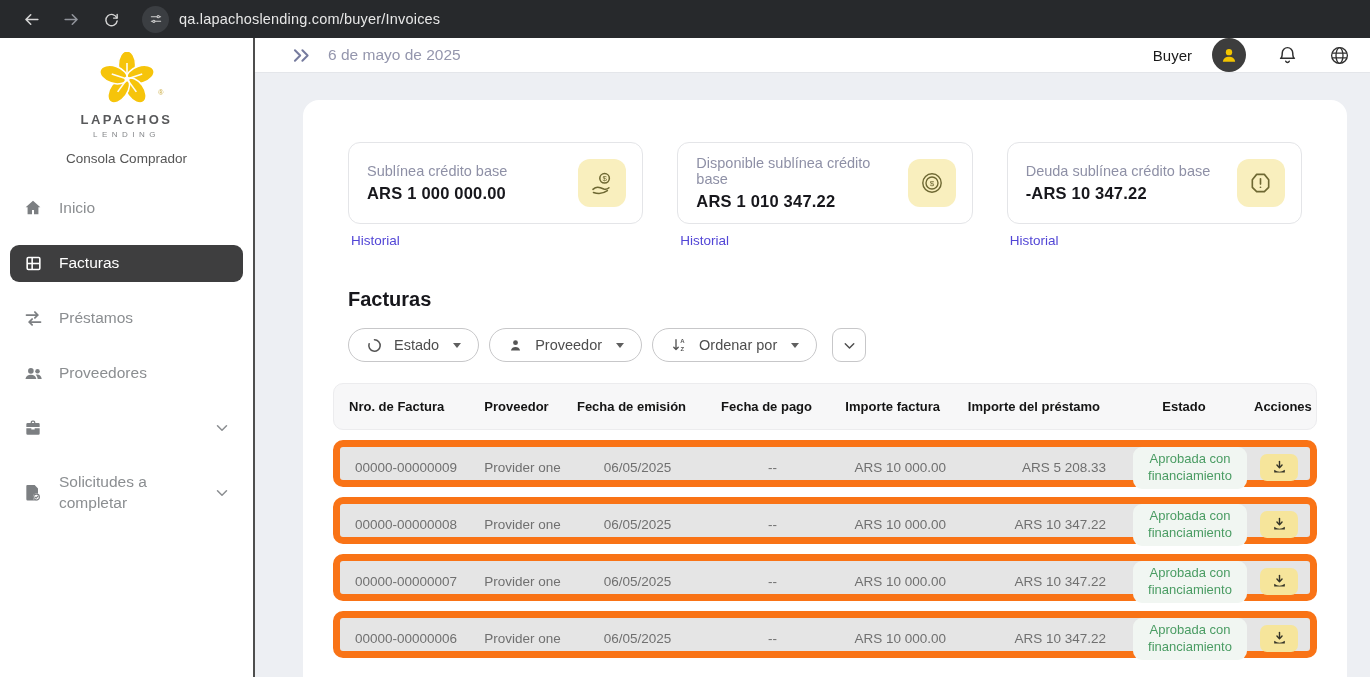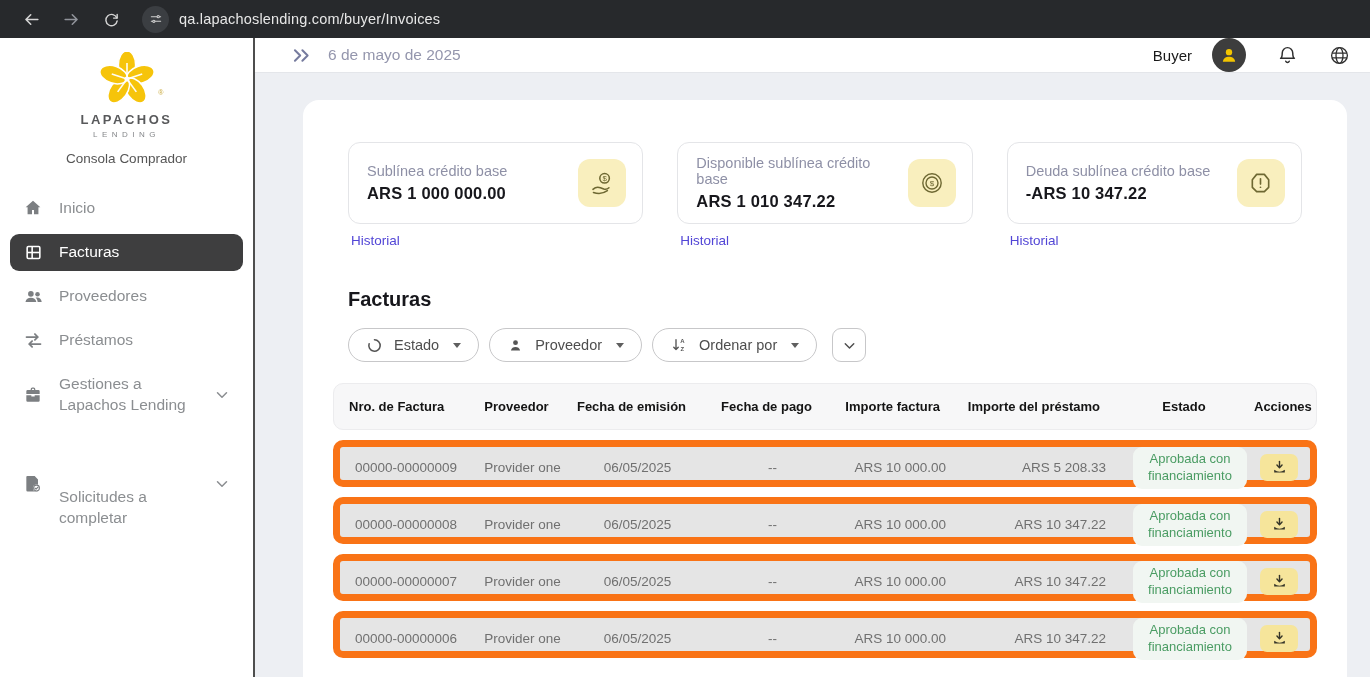--- a/index.html
+++ b/index.html
@@ -14,21 +14,21 @@
   
   .app { display:flex; height:639px; }
 
   
   .sidebar { width:255px; background:#fff; border-right:2px solid #4e4e4e; display:flex; flex-direction:column; align-items:center; flex-shrink:0; }
   .logo-wrap { margin-top:14px; position:relative; }
   .reg-mark { position:absolute; right:-8px; bottom:14px; font-size:7px; color:#c9a93c; }
   .brand-name { font-size:13px; font-weight:700; color:#58595b; letter-spacing:2.5px; margin-top:2px; }
   .brand-sub { font-size:8px; color:#85878a; letter-spacing:4.5px; margin-top:3px; }
   .console-label { font-size:13.5px; color:#555; margin-top:12px; }
-  .nav { margin-top:24px; width:100%; padding:0 10px; display:flex; flex-direction:column; gap:7px; }
+  .nav { margin-top:24px; width:100%; padding:0 10px; display:flex; flex-direction:column; gap:18px; }
   .nav-item { display:flex; align-items:center; gap:15px; padding:8px 12px; border-radius:9px; color:#8b8e91; font-size:15.5px; line-height:1.35; cursor:pointer; }
   .nav-item .nicon { width:22px; min-width:22px; display:flex; justify-content:center; color:#7c7f82; }
   .nav-item.active { background:#3e3e3f; color:#fff; }
   .nav-item.active .nicon { color:#fff; }
   .nav-item .chev { margin-left:auto; color:#8b8e91; display:flex; }
 
   
   .main { flex:1; display:flex; flex-direction:column; min-width:0;border-radius:30px; }
   .topbar { height:64px; background:#fff; display:flex; align-items:center; padding:0 14px 0 36px; border-bottom:1px solid #e4e6ea; }
   .date-label { color:#9496ad; font-size:15.5px; margin-left:16px; }
@@ -141,61 +141,60 @@
           <svg viewBox="0 0 24 24" width="19" height="19" fill="none" stroke="currentColor" stroke-width="2">
               <rect x="4" y="4.5" width="16" height="15" rx="1.5"></rect>
               <line x1="10.3" y1="4.5" x2="10.3" y2="19.5"></line>
               <line x1="4" y1="12" x2="20" y2="12"></line>
             </svg>
         </span>
         <span>Facturas</span>
       </div>
       <div class="nav-item">
         <span class="nicon">
+          <svg viewBox="0 0 24 24" width="21" height="21" fill="none" stroke="currentColor" stroke-width="2" stroke-linecap="round" stroke-linejoin="round">
+              <path d="M4 8h13m0 0-3.4-3.4M17 8l-3.4 3.4"></path>
+              <path d="M20 16H7m0 0 3.4-3.4M7 16l3.4 3.4"></path>
+            </svg>
+        </span>
+        <span>Préstamos</span>
+      </div>
+      <div class="nav-item">
+        <span class="nicon">
           <svg viewBox="0 0 24 24" width="21" height="21" fill="currentColor">
               <circle cx="9" cy="9" r="3.2"></circle>
               <path d="M2.8 18.3c.6-3.6 3.1-5 6.2-5s5.6 1.4 6.2 5z"></path>
               <circle cx="16.6" cy="9.4" r="2.6"></circle>
               <path d="M16.3 13.1c2.9.2 4.6 1.8 5.1 5.2h-4.6c-.3-2.1-1-3.7-2.3-4.8.6-.3 1.2-.4 1.8-.4z"></path>
             </svg>
         </span>
         <span>Proveedores</span>
       </div>
       <div class="nav-item">
         <span class="nicon">
-          <svg viewBox="0 0 24 24" width="21" height="21" fill="none" stroke="currentColor" stroke-width="2" stroke-linecap="round" stroke-linejoin="round">
-              <path d="M4 8h13m0 0-3.4-3.4M17 8l-3.4 3.4"></path>
-              <path d="M20 16H7m0 0 3.4-3.4M7 16l3.4 3.4"></path>
-            </svg>
-        </span>
-        <span>Préstamos</span>
-      </div>
-      <div class="nav-item">
-        <span class="nicon">
           <svg viewBox="0 0 24 24" width="20" height="20" fill="currentColor">
               <path d="M9.2 6V5a2 2 0 0 1 2-2h1.6a2 2 0 0 1 2 2v1h3.7A1.5 1.5 0 0 1 20 7.5v3.3H4V7.5A1.5 1.5 0 0 1 5.5 6h3.7zm1.5 0h2.6V5a.5.5 0 0 0-.5-.5h-1.6a.5.5 0 0 0-.5.5v1zM4 12.3h6v1.6h4v-1.6h6v6.2a1.5 1.5 0 0 1-1.5 1.5h-13A1.5 1.5 0 0 1 4 18.5z"></path>
             </svg>
         </span>
-        <span style="max-width:128px;">Gestiones a Lapachos Lending</span>
         <span class="chev">
           <svg viewBox="0 0 24 24" width="18" height="18" fill="none" stroke="currentColor" stroke-width="2" stroke-linecap="round" stroke-linejoin="round">
               <path d="m6 9 6 6 6-6"></path>
             </svg>
         </span>
       </div>
       <div class="nav-item">
         <span class="nicon">
           <svg viewBox="0 0 24 24" width="20" height="20">
               <path fill="currentColor" d="M6 2.5h8l4 4v13a1.5 1.5 0 0 1-1.5 1.5h-11A1.5 1.5 0 0 1 4 19.5v-15A1.5 1.5 0 0 1 5.5 2.5z"></path>
               <circle cx="16.2" cy="16.8" r="4.3" fill="#fff"></circle>
               <circle cx="16.2" cy="16.8" r="3.5" fill="none" stroke="currentColor" stroke-width="1.3"></circle>
               <path d="m14.4 16.9 1.3 1.3 2.3-2.5" fill="none" stroke="currentColor" stroke-width="1.5" stroke-linecap="round" stroke-linejoin="round"></path>
             </svg>
         </span>
-        <span style="max-width:128px;margin-top:48px;">Solicitudes a completar</span>
+        <span style="max-width:128px;">Solicitudes a completar</span>
         <span class="chev">
           <svg viewBox="0 0 24 24" width="18" height="18" fill="none" stroke="currentColor" stroke-width="2" stroke-linecap="round" stroke-linejoin="round">
               <path d="m6 9 6 6 6-6"></path>
             </svg>
         </span>
       </div>
     </div>
   </div>
 
   <div class="main">

